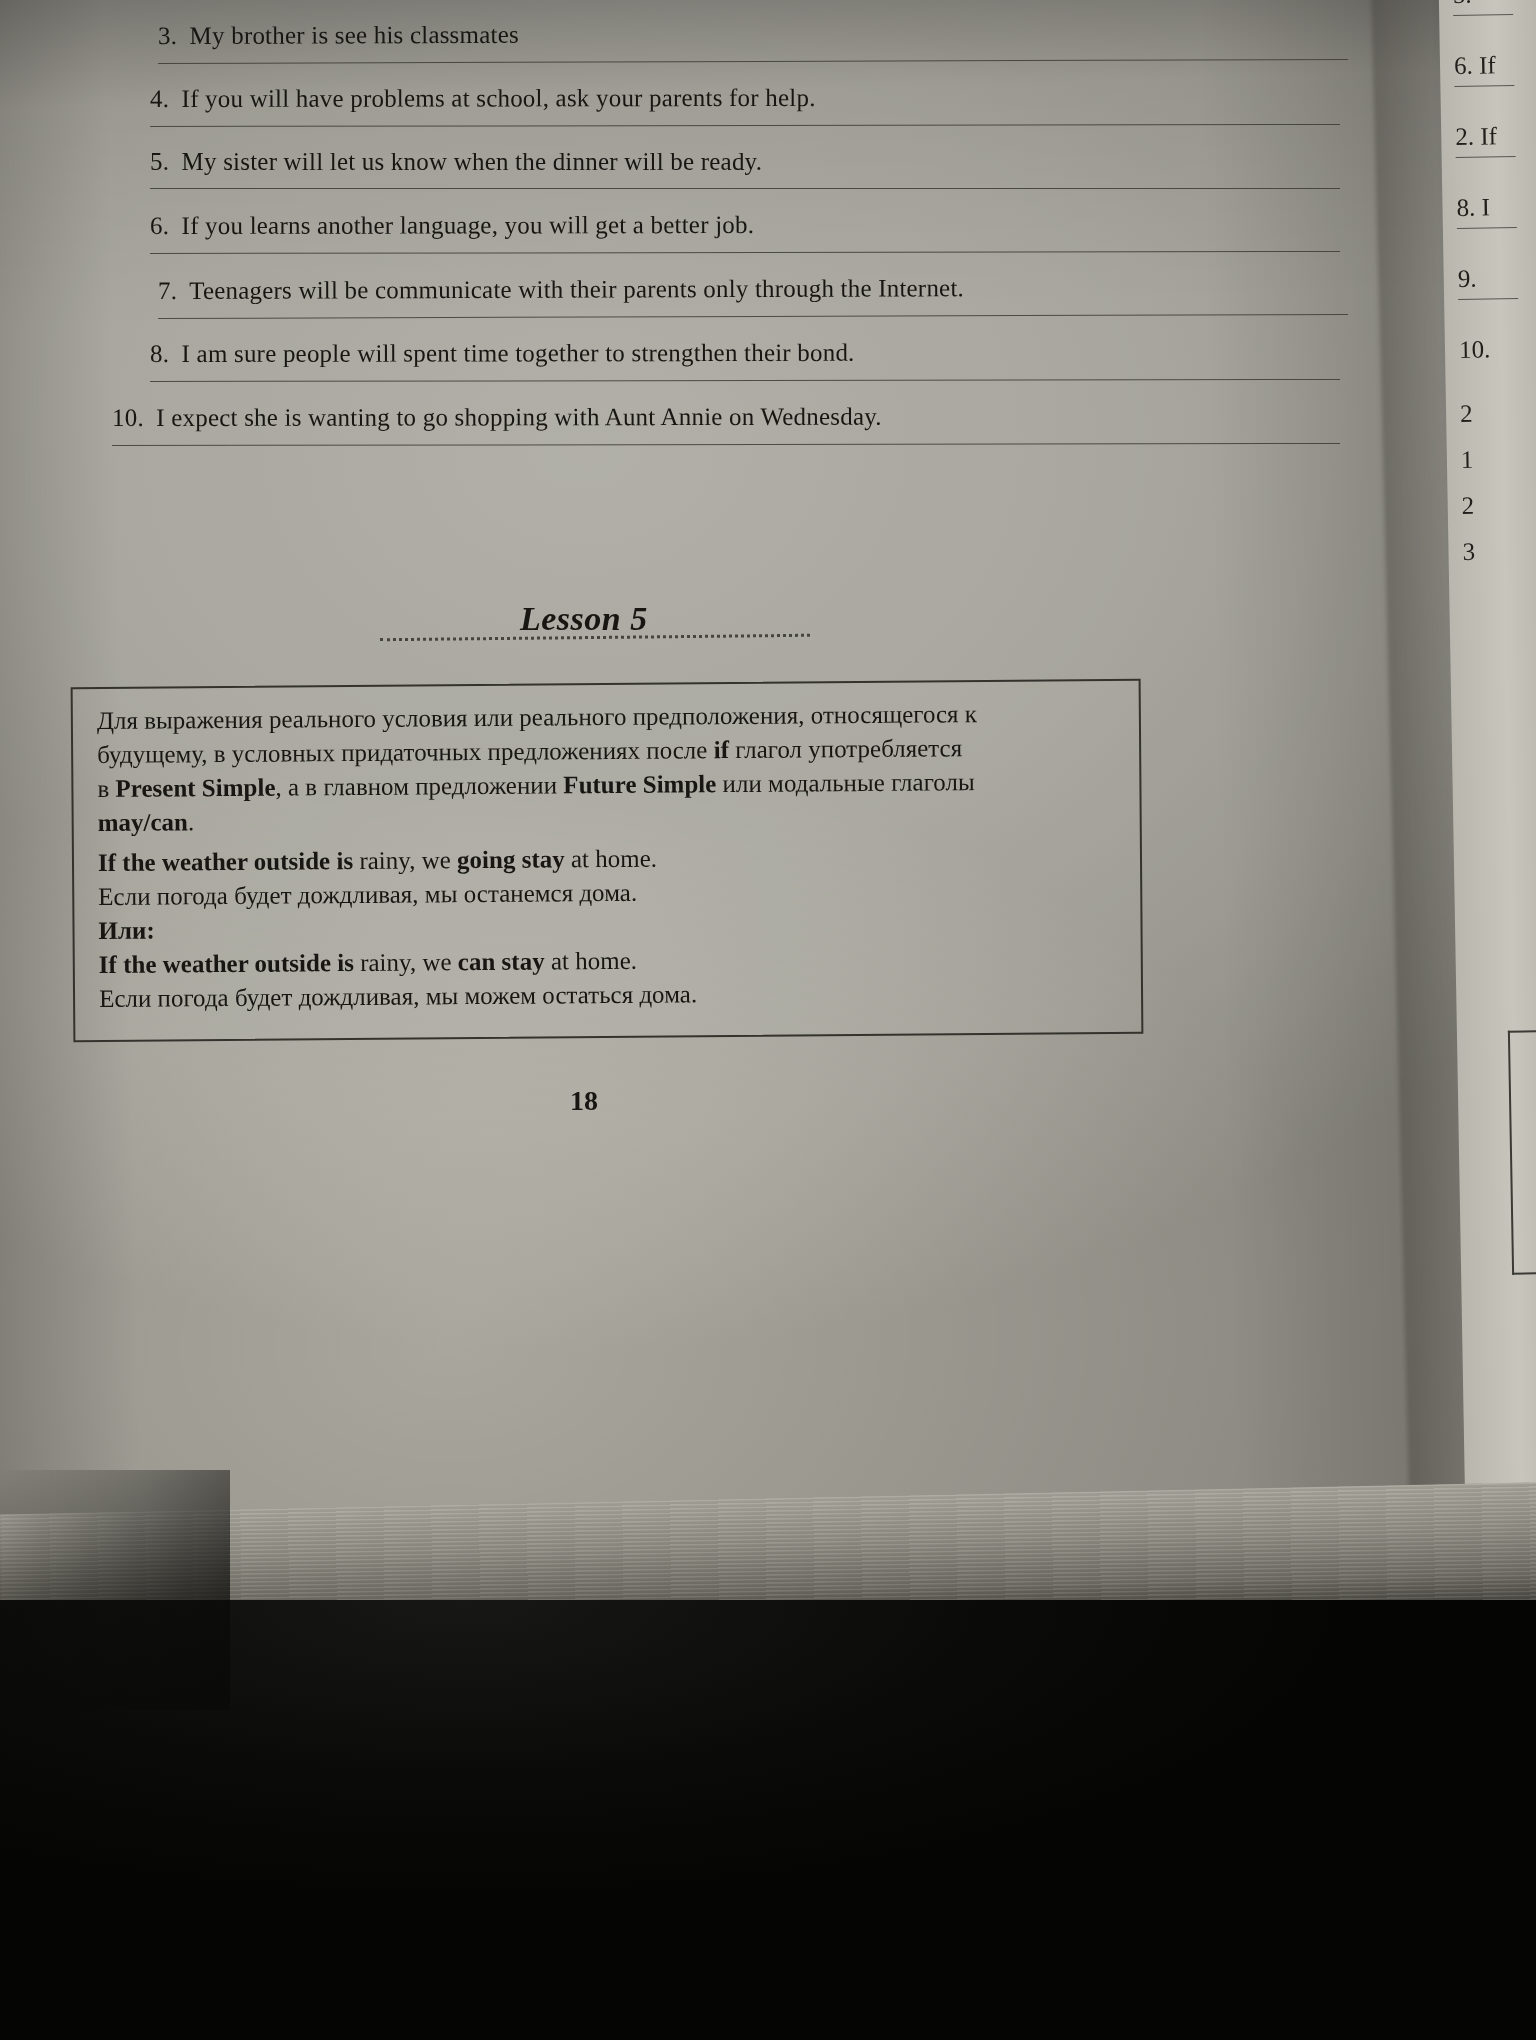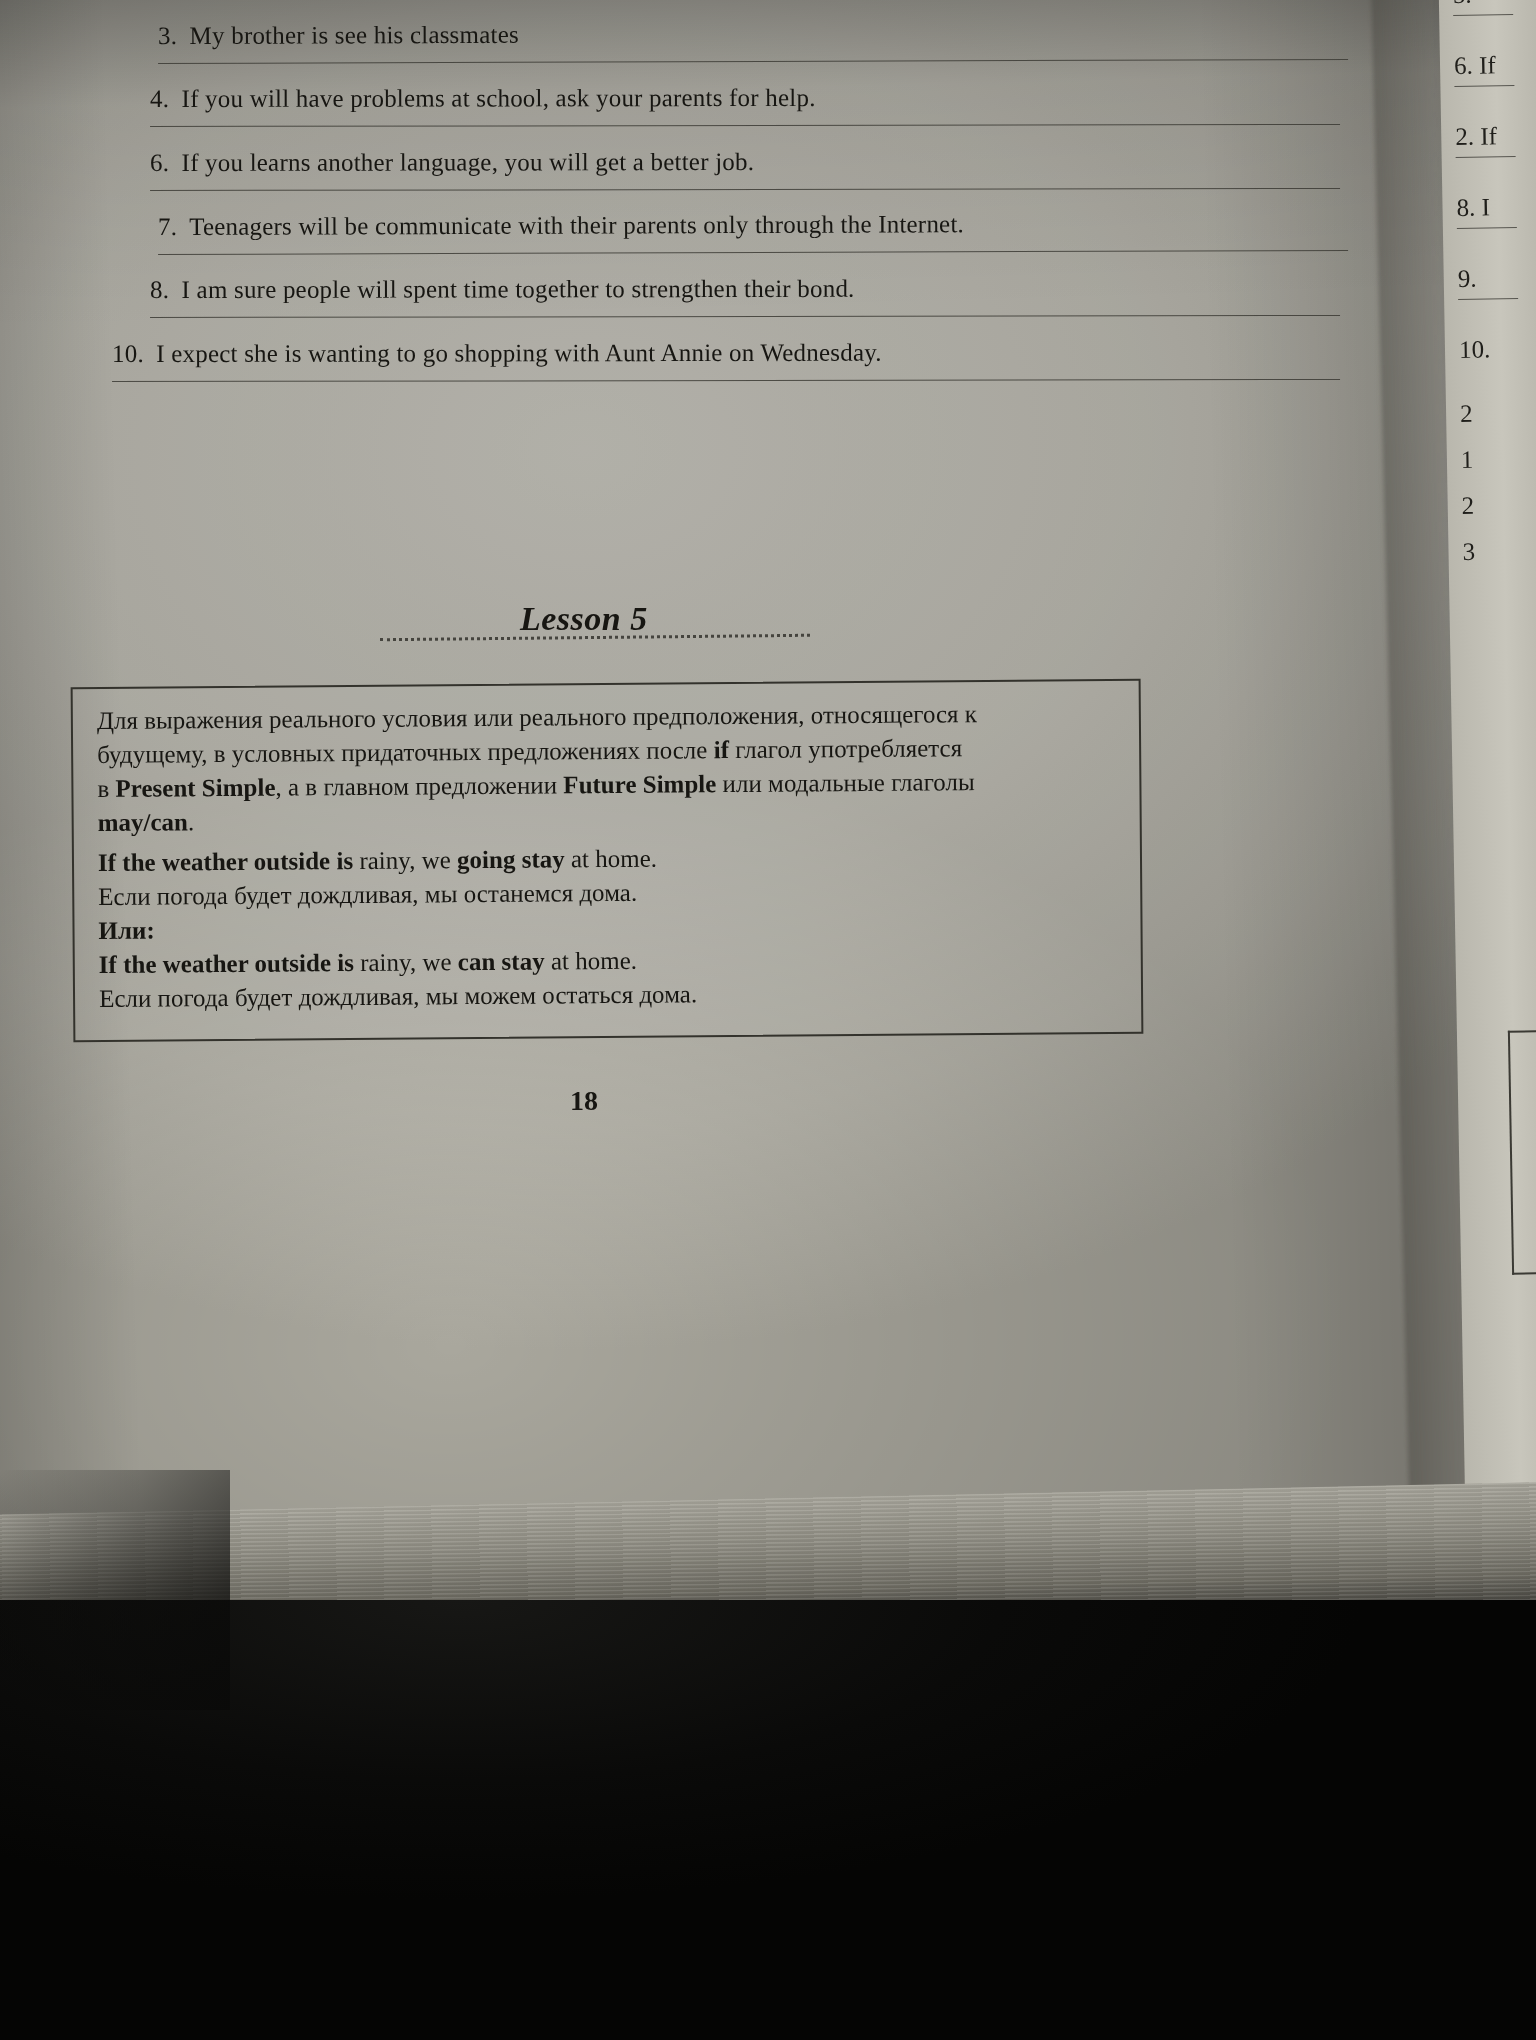--- a/index.html
+++ b/index.html
@@ -277,20 +277,25 @@
         <span>My brother is see his classmates</span>
         <span class="rule"></span>
       </div>
 
       <div class="ex-item it2">
         <span class="num">4.</span>
         <span>If you will have problems at school, ask your parents for help.</span>
         <span class="rule"></span>
       </div>
 
+      <div class="ex-item it3">
+        <span class="num">5.</span>
+        <span>My sister will let us know when the dinner will be ready.</span>
+        <span class="rule"></span>
+      </div>
 
       <div class="ex-item it2">
         <span class="num">6.</span>
         <span>If you learns another language, you will get a better job.</span>
         <span class="rule"></span>
       </div>
 
       <div class="ex-item it1">
         <span class="num">7.</span>
         <span>Teenagers will be communicate with their parents only through the Internet.</span>

